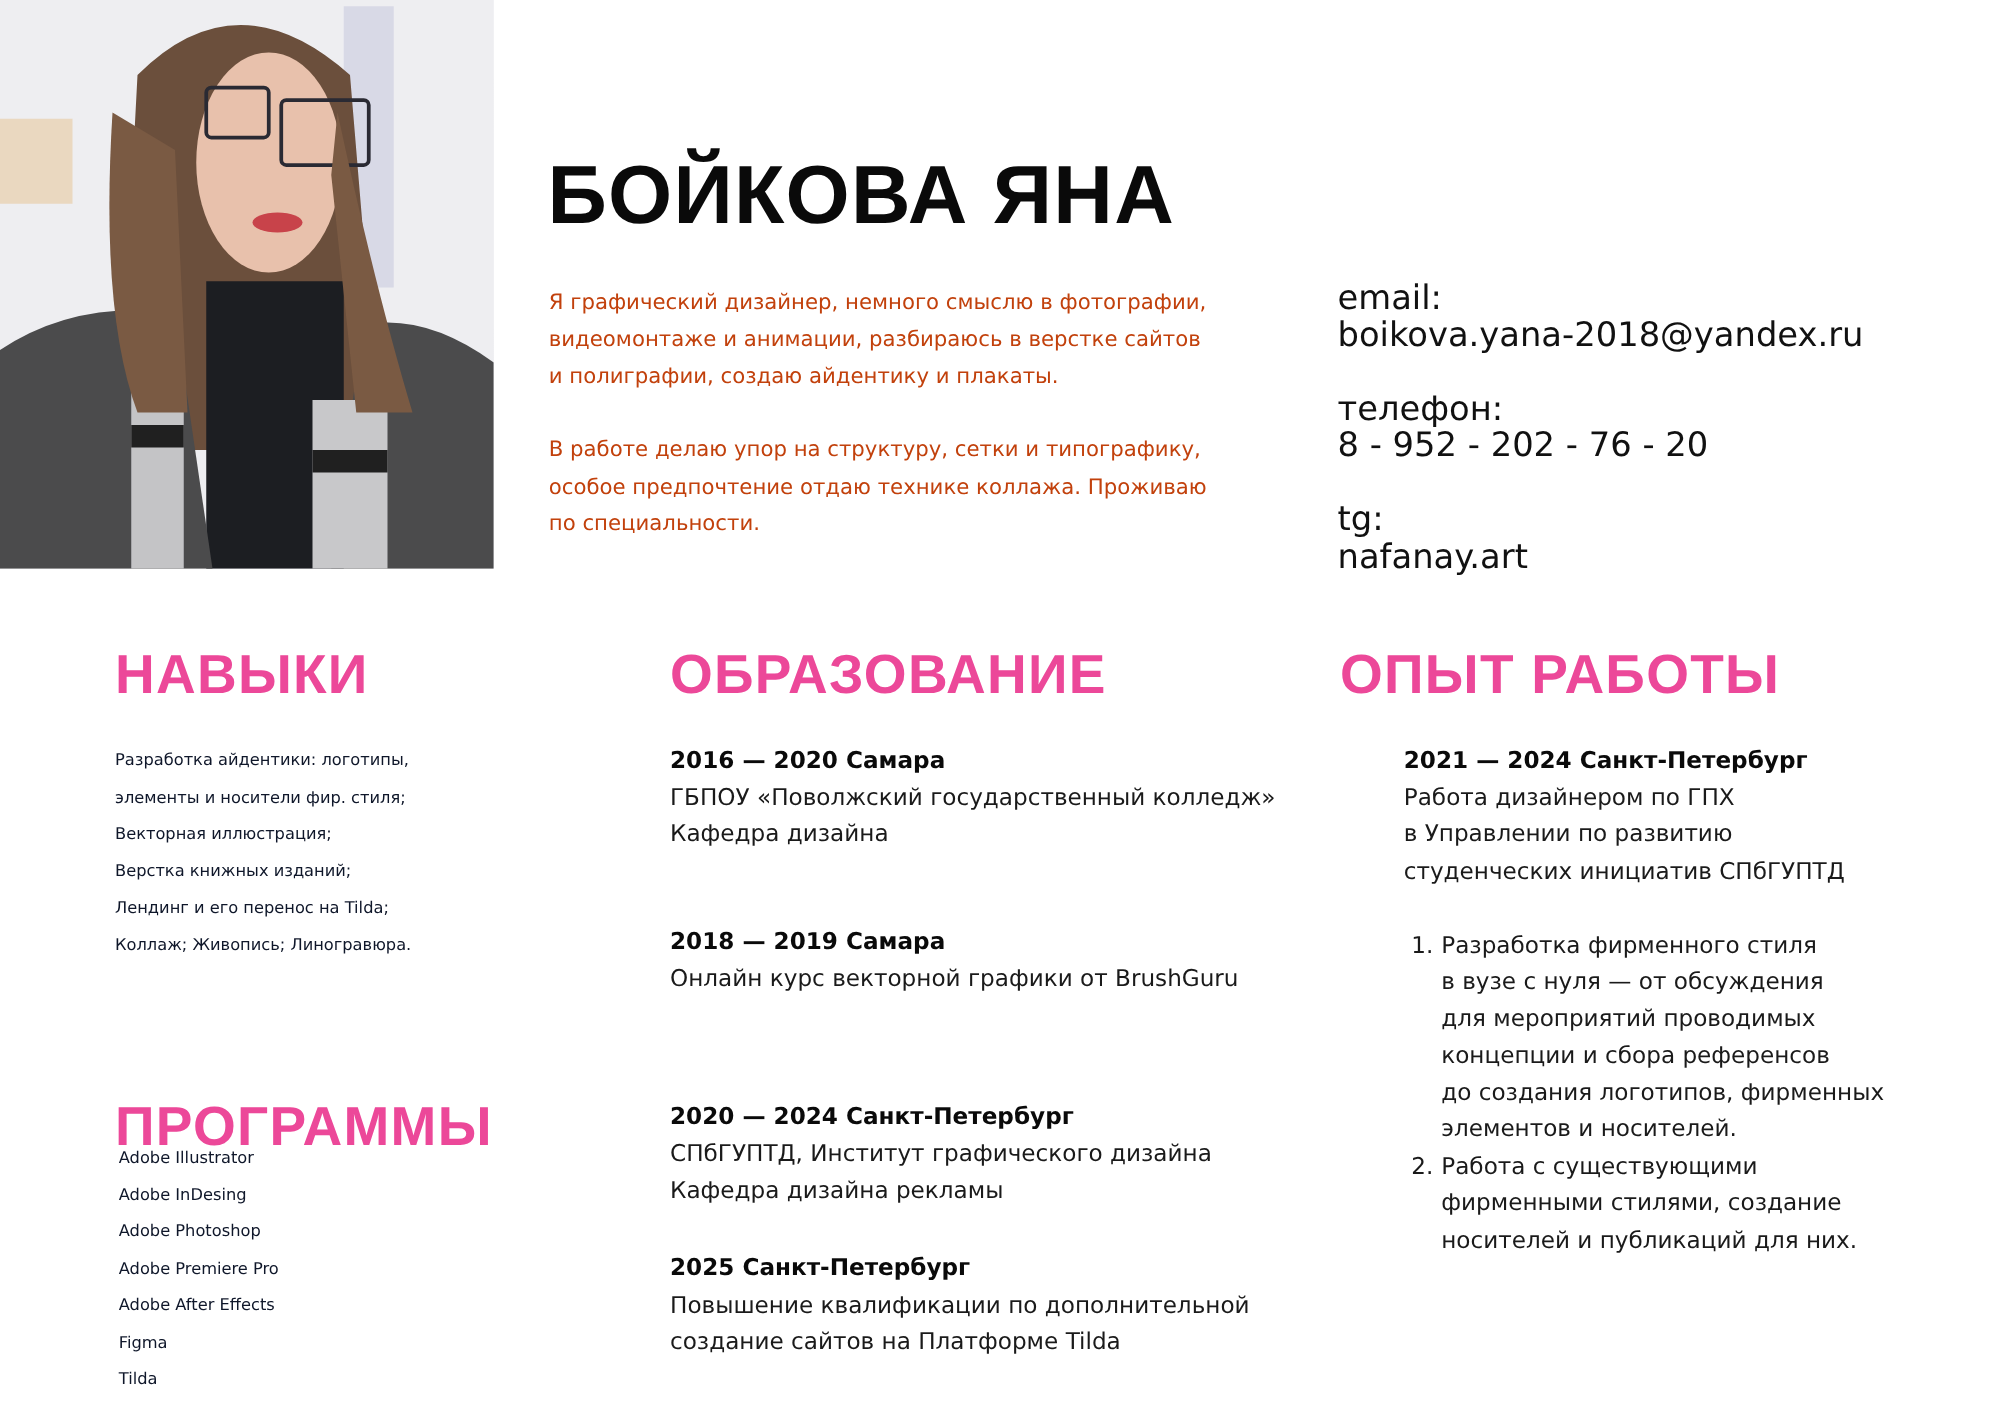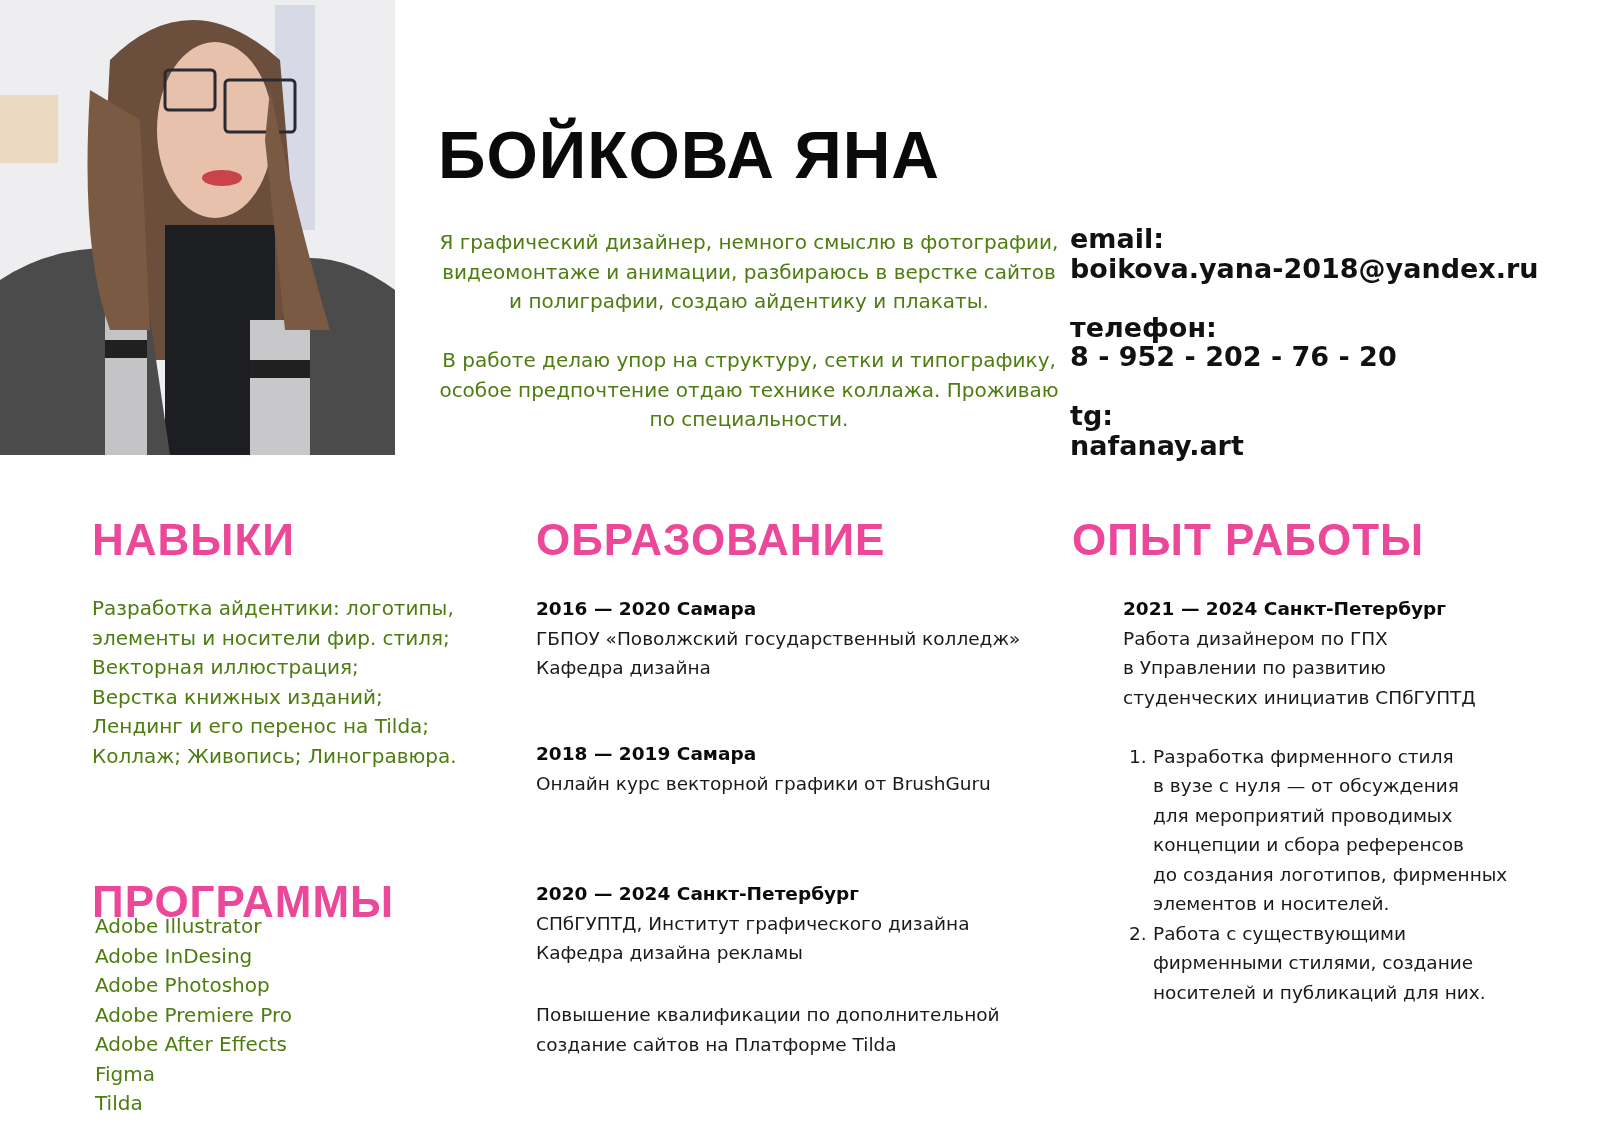--- a/index.html
+++ b/index.html
@@ -13,39 +13,39 @@
     .photo svg { display: block; width: 100%; height: 100%; }
 
     .name {
       position: absolute; left: 438px; top: 122px;
       font-family: "Liberation Sans", sans-serif; font-weight: 700;
       font-size: 66px; letter-spacing: 1px; line-height: 1; color: #0a0a0a;
     }
 
     .about {
       position: absolute; left: 439px; top: 228px; width: 620px;
-      font-size: 20px; line-height: 29.5px; color: #4d7c0f; text-align: center;
+      font-size: 17px; line-height: 29.5px; color: #c2410c;
     }
     .about p { margin-bottom: 29.5px; }
     .about p:last-child { margin-bottom: 0; }
 
     .contacts {
       position: absolute; left: 1070px; top: 224px; width: 520px;
       font-size: 27px; line-height: 29.5px; color: #111;
       font-family: "DejaVu Sans", sans-serif;
     }
     .contact-block { margin-bottom: 29.5px; }
-    .contact-block div { white-space: nowrap; font-weight: bold; }
+    .contact-block div { white-space: nowrap; }
 
     .h2 {
       position: absolute; font-family: Liberation Sans, sans-serif; font-weight: 700;
       font-size: 44px; letter-spacing: 1px; line-height: 1; color: #ec4899;
     }
 
-    .col-text { position: absolute; font-size: 20px; line-height: 29.5px; color: #4d7c0f; }
+    .col-text { position: absolute; font-size: 13px; line-height: 29.5px; color: #0f172a; }
     .col-text .line { white-space: nowrap; }
 
     .edu-item { position: absolute; left: 536px; font-size: 18.5px; line-height: 29.5px; color: #1a1a1a; }
     .edu-item .hdr, .work .hdr { font-weight: 700; color: #0a0a0a; }
     .line { white-space: nowrap; }
 
     .work { position: absolute; left: 1123px; top: 594px; font-size: 18.5px; line-height: 29.5px; color: #1a1a1a; }
     .work ol { list-style: none; margin-top: 29.5px; }
     .work li { position: relative; padding-left: 30px; }
     .work li .num { position: absolute; left: 6px; top: 0; }
@@ -136,20 +136,21 @@
 <div class="edu-item" style="top:739px;">
   <div class="hdr line">2018 — 2019 Самара</div>
   <div class="line">Онлайн курс векторной графики от BrushGuru</div>
 </div>
 <div class="edu-item" style="top:855px;margin-top:24px;">
   <div class="hdr line">2020 — 2024 Санкт-Петербург</div>
   <div class="line">СПбГУПТД, Институт графического дизайна</div>
   <div class="line">Кафедра дизайна рекламы</div>
 </div>
 <div class="edu-item" style="top:1000px;">
+  <div class="hdr line">2025 Санкт-Петербург</div>
   <div class="line">Повышение квалификации по дополнительной</div>
   <div class="line">создание сайтов на Платформе Tilda</div>
 </div>
 
 <div class="h2" style="left:1072px; top:518px;">ОПЫТ РАБОТЫ</div>
 <div class="work">
   <div class="hdr line">2021 — 2024 Санкт-Петербург</div>
   <div class="line">Работа дизайнером по ГПХ</div>
   <div class="line">в Управлении по развитию</div>
   <div class="line">студенческих инициатив СПбГУПТД</div>

